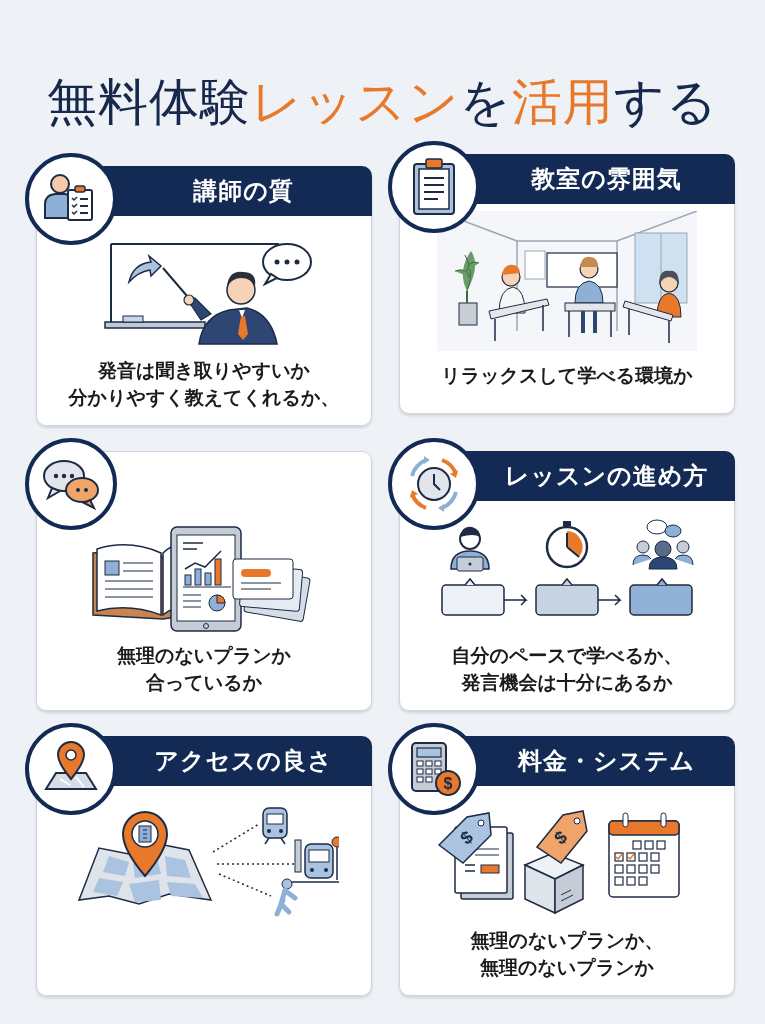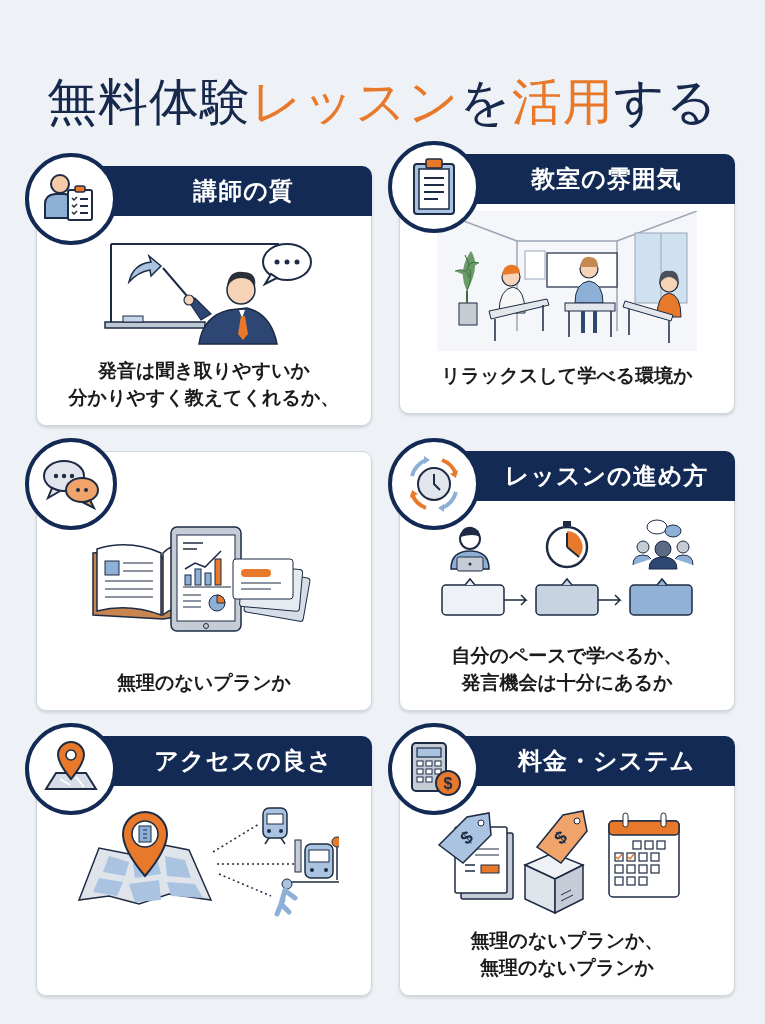--- a/index.html
+++ b/index.html
@@ -172,20 +172,21 @@
       <path d="M128 84 V76 A8 8 0 0 1 136 84 Z" fill="#e8792b" stroke="#1d2b44"></path>
       <rect x="158" y="54" width="60" height="44" rx="3" fill="#d6dde6" stroke="#1d2b44" transform="rotate(10 188 76)"></rect>
       <rect x="152" y="48" width="60" height="42" rx="3" fill="#e6ebf1" stroke="#1d2b44" transform="rotate(5 182 70)"></rect>
       <rect x="144" y="40" width="60" height="40" rx="3" fill="#fff" stroke="#1d2b44"></rect>
       <rect x="152" y="50" width="30" height="8" rx="4" fill="#e8792b"></rect>
       <path d="M152 64 h40 M152 70 h30" stroke="#1d2b44"></path>
     </svg>
   </div>
   <div class="desc">
     <div>無理のないプランか</div>
+    <div>合っているか</div>
   </div>
 </div>
 
 <div class="card" style="left:399px; top:451px;">
   <div class="icon-circle">
     <svg width="64" height="64" viewBox="0 0 64 64">
       <path d="M10 24 A24 24 0 0 1 24 8" stroke="#8fb0d6" stroke-width="4" fill="none"></path>
       <path d="M22 4 l6 4 l-6 4 z" fill="#8fb0d6"></path>
       <path d="M40 8 A24 24 0 0 1 54 22" stroke="#e8792b" stroke-width="4" fill="none"></path>
       <path d="M56 18 l-2 8 l-6 -4 z" fill="#e8792b"></path>

